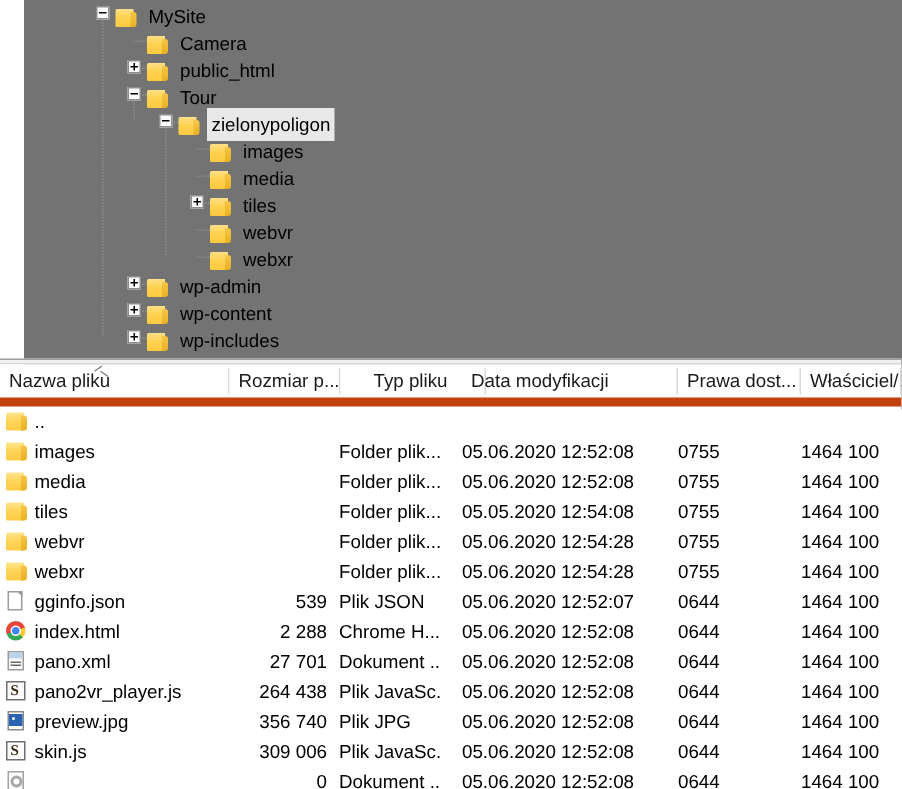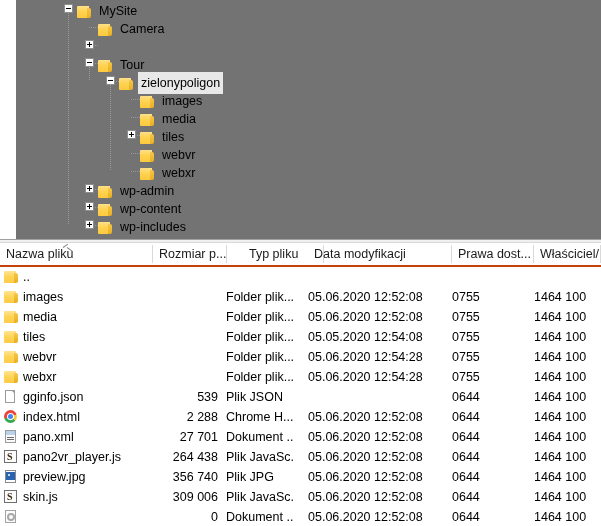--- a/index.html
+++ b/index.html
@@ -67,21 +67,21 @@
     background:#f0f0f0;border-top:1px solid #a0a0a0;border-bottom:1px solid #d8d8d8;
     box-sizing:border-box;
   }
   
   #list-pane{
     position:absolute;left:0;top:243px;width:601px;height:283px;
     background:#ffffff;overflow:hidden;
   }
   #list-header{
     position:relative;height:22px;width:601px;
-    background:#ffffff;border-bottom:2px solid #c2410c;
+    background:#ffffff;border-bottom:6px solid #c2410c;
   }
   .hcell{
     position:absolute;top:0;height:22px;line-height:22px;
     font-size:12.5px;color:#1a1a1a;box-sizing:border-box;
     padding-left:6px;white-space:nowrap;overflow:hidden;
   }
   .hcell .hsep{
     position:absolute;right:0;top:2px;bottom:2px;width:1px;background:#d9d9d9;
   }
   #sort-caret{
@@ -197,20 +197,27 @@
     <div class="hline" style="left: 73px; top: 27px; width: 10px;"></div>
     <div class="tnode" style="left: 82px; top: 18px;">
       <span class="folder">
         <span class="body"></span>
         <span class="tab"></span>
       </span>
       <span class="tlabel">Camera</span>
     </div>
     <div class="hline" style="left: 73px; top: 45px; width: 10px;"></div>
     <div class="pm plus" style="left: 69px; top: 40px;"></div>
+    <div class="tnode" style="left: 82px; top: 36px;">
+      <span class="folder">
+        <span class="body"></span>
+        <span class="tab"></span>
+      </span>
+      <span class="tlabel">public_html</span>
+    </div>
     <div class="hline" style="left: 73px; top: 63px; width: 10px;"></div>
     <div class="pm" style="left: 69px; top: 58px;"></div>
     <div class="tnode" style="left: 82px; top: 54px;">
       <span class="folder">
         <span class="body"></span>
         <span class="tab"></span>
       </span>
       <span class="tlabel">Tour</span>
     </div>
     <div class="hline" style="left: 94px; top: 81px; width: 10px;"></div>
@@ -378,20 +385,21 @@
         <span class="cell c-owner">1464 100</span>
       </div>
       <div class="row">
         <span class="ricon f-doc">
           <span class="pg"></span>
           <span class="fold"></span>
         </span>
         <span class="cell c-name">gginfo.json</span>
         <span class="cell c-size">539</span>
         <span class="cell c-type">Plik JSON</span>
+        <span class="cell c-date">05.06.2020 12:52:07</span>
         <span class="cell c-perm">0644</span>
         <span class="cell c-owner">1464 100</span>
       </div>
       <div class="row">
         <span class="ricon f-chrome">
           <span class="ball"></span>
           <span class="ctr"></span>
         </span>
         <span class="cell c-name">index.html</span>
         <span class="cell c-size">2 288</span>

